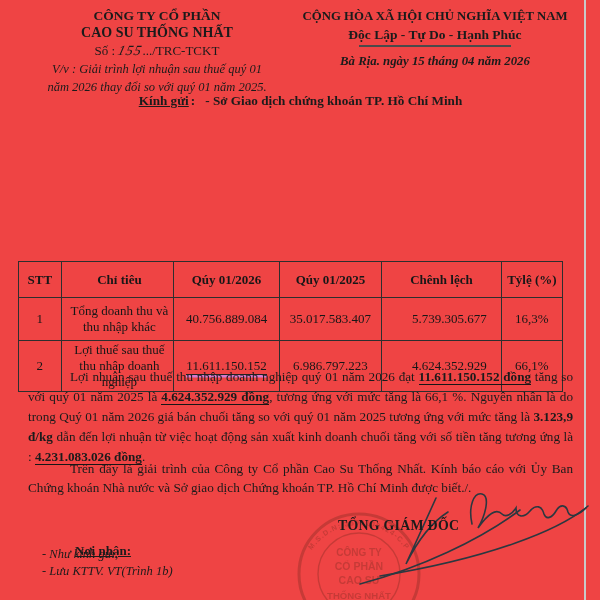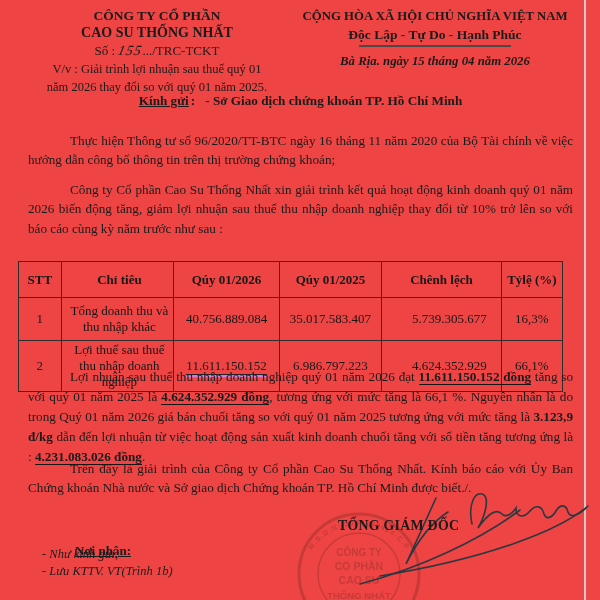--- a/index.html
+++ b/index.html
@@ -8,21 +8,21 @@
   .page{position:relative;width:600px;height:600px;background:#ef4444;overflow:hidden;}
   .edge-line{position:absolute;left:584px;top:0;width:2px;height:600px;background:#c9c9c9;}
 
   
   .hdr-left{position:absolute;left:28px;top:8px;width:258px;text-align:center;}
   .org1{font-weight:bold;font-size:13.5px;line-height:16px;}
   .org2{font-weight:bold;font-size:14px;line-height:17px;}
   .so-line{font-size:13px;margin-top:2px;}
   .hand-num{display:inline-block;font-style:italic;transform:skewX(-14deg);
             font-size:14px;letter-spacing:1px;}
-  .vv{font-size:12.5px;line-height:16px;margin-top:2px;}
+  .vv{font-style:italic;font-size:12.5px;line-height:16px;margin-top:2px;}
 
   .hdr-right{position:absolute;left:292px;top:8px;width:286px;text-align:center;}
   .rep1{font-weight:bold;font-size:12.8px;line-height:16px;}
   .rep2{font-weight:bold;font-size:13.5px;line-height:17px;margin-top:2px;}
   .rep-rule{width:152px;height:0;border-top:2px solid #4a4a4a;margin:2px auto 0;}
   .dateline{font-weight:bold;font-style:italic;font-size:12.8px;margin-top:7px;}
 
   .kinh-gui{position:absolute;left:28px;top:93px;width:545px;text-align:center;
             font-weight:bold;font-size:13.2px;}
   .kg-label{text-decoration:underline;}
@@ -98,22 +98,20 @@
     <div class="rep1">CỘNG HÒA XÃ HỘI CHỦ NGHĨA VIỆT NAM</div>
     <div class="rep2">Độc Lập - Tự Do - Hạnh Phúc</div>
     <div class="rep-rule"></div>
     <div class="dateline">Bà Rịa. ngày 15 tháng 04 năm 2026</div>
   </div>
 
   <div class="kinh-gui">
     <span class="kg-label">Kính gửi</span><span class="kg-colon">:</span><span>- Sở Giao dịch chứng khoán TP. Hồ Chí Minh</span>
   </div>
 
-  <div id="p1" class="para indent">Thực hiện Thông tư số 96/2020/TT-BTC ngày 16 tháng 11 năm 2020 của Bộ Tài chính về việc hướng dẫn công bố thông tin trên thị trường chứng khoán;</div>
-  <div id="p2" class="para indent">Công ty Cổ phần Cao Su Thống Nhất xin giải trình kết quả hoạt động kinh doanh quý 01 năm 2026 biến động tăng, giảm lợi nhuận sau thuế thu nhập doanh nghiệp thay đổi từ 10% trở lên so với báo cáo cùng kỳ năm trước như sau :</div>
 
   <div class="tbl-wrap">
     <table>
       <tbody>
           <tr class="hdr">
         <th class="c-stt">STT</th>
         <th class="c-label">Chỉ tiêu</th>
         <th class="c-num">Qúy 01/2026</th>
         <th class="c-num2">Qúy 01/2025</th>
         <th class="c-diff" style="text-align:center;padding-right:4px">Chênh lệch</th>

